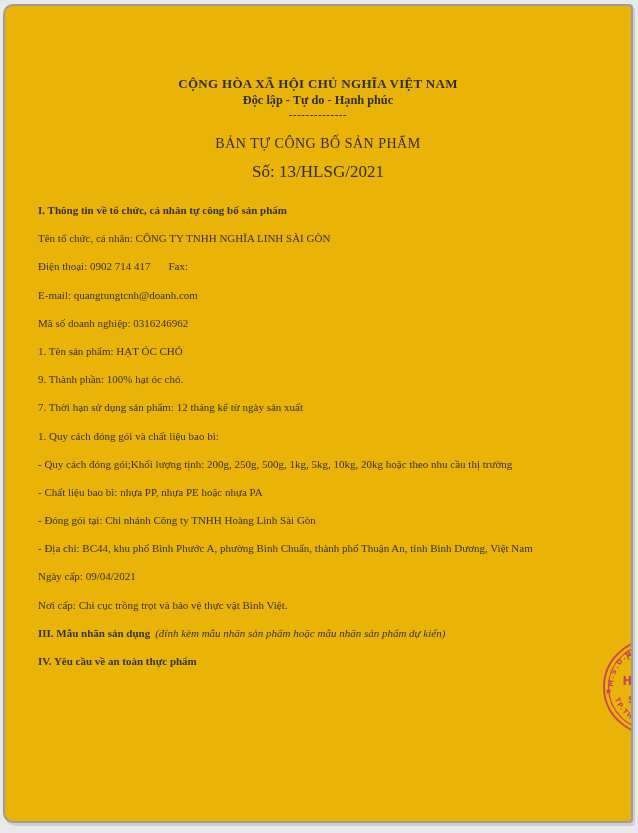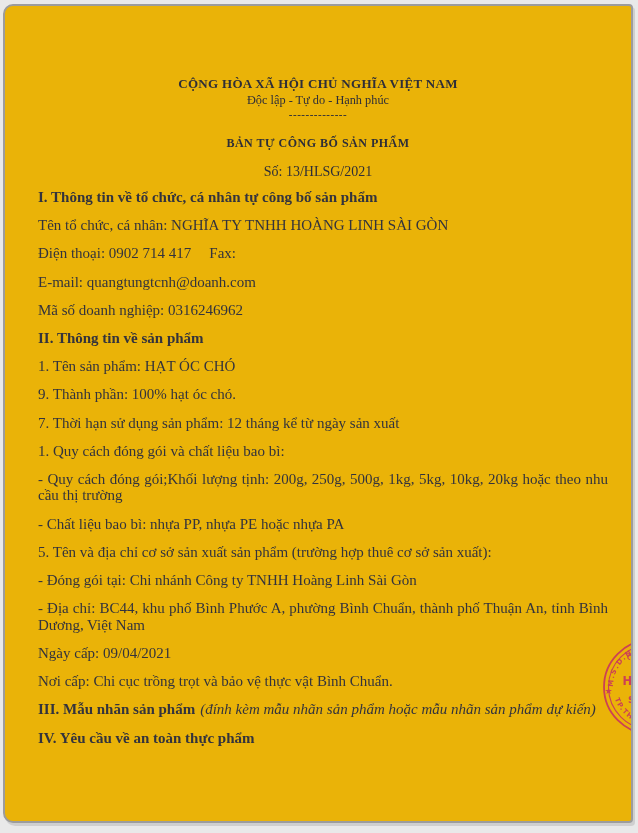--- a/index.html
+++ b/index.html
@@ -12,27 +12,27 @@
     position:absolute;left:3px;top:4px;width:630px;height:819px;
     box-sizing:border-box;
     background:#eab308;
     border:2px solid #9c9c9c;
     border-radius:10px 4px 4px 10px;
     overflow:hidden;
     box-shadow:2px 3px 0 rgba(160,160,160,.35);
   }
   .header{position:absolute;top:70px;left:0;width:100%;text-align:center;color:#2e2e38;}
   .nat1{font-size:13px;font-weight:bold;letter-spacing:.3px;line-height:16px;}
-  .nat2{font-size:12.3px;font-weight:normal;line-height:15px;margin-top:1px;}
+  .nat2{font-size:12.3px;font-weight:bold;line-height:15px;margin-top:1px;}
   .divider{font-size:11px;font-weight:bold;letter-spacing:.5px;line-height:9px;margin-top:2px;}
-  .doc-title{font-size:12px;font-weight:bold;letter-spacing:.5px;line-height:17px;margin-top:16px;}
-  .doc-number{font-size:14px;line-height:15px;margin-top:12px;}
+  .doc-title{font-size:14px;font-weight:normal;letter-spacing:.5px;line-height:17px;margin-top:16px;}
+  .doc-number{font-size:17px;line-height:15px;margin-top:12px;}
   .bodytext{
-    position:absolute;top:183px;left:33px;width:570px;
-    font-size:15px;color:#33333d;
+    position:absolute;top:196px;left:33px;width:570px;
+    font-size:11px;color:#33333d;
   }
   .bodytext p{
     margin:0 0 11.6px 0;
     line-height:16.6px;
     text-align:justify;
   }
   .b{font-weight:bold;}
   .i{font-style:italic;}
   .fax{margin-left:18px;}
   .note{margin-left:5px;font-weight:normal;}
@@ -46,39 +46,37 @@
   <div class="header">
     <div class="nat1">CỘNG HÒA XÃ HỘI CHỦ NGHĨA VIỆT NAM</div>
     <div class="nat2">Độc lập - Tự do - Hạnh phúc</div>
     <div class="divider">--------------</div>
     <div class="doc-title">BẢN TỰ CÔNG BỐ SẢN PHẨM</div>
     <div class="doc-number">Số: 13/HLSG/2021</div>
   </div>
 
   <div class="bodytext">
     <p class="b">I. Thông tin về tổ chức, cá nhân tự công bố sản phẩm</p>
-    <p>Tên tổ chức, cá nhân: NGHĨA TY TNHH HOÀNG LINH SÀI GÒN</p>
+    <p>Tên tổ chức, cá nhân: CÔNG TY TNHH NGHĨA LINH SÀI GÒN</p>
     <p><span>Điện thoại: 0902 714 417</span><span class="fax">Fax:</span></p>
     <p>E-mail: quangtungtcnh@doanh.com</p>
     <p>Mã số doanh nghiệp: 0316246962</p>
 
-    <p class="b">II. Thông tin về sản phẩm</p>
     <p>1. Tên sản phẩm: HẠT ÓC CHÓ</p>
     <p>9. Thành phần: 100% hạt óc chó.</p>
     <p>7. Thời hạn sử dụng sản phẩm: 12 tháng kể từ ngày sản xuất</p>
     <p>1. Quy cách đóng gói và chất liệu bao bì:</p>
     <p>- Quy cách đóng gói;Khối lượng tịnh: 200g, 250g, 500g, 1kg, 5kg, 10kg, 20kg hoặc theo nhu cầu thị trường</p>
     <p>- Chất liệu bao bì: nhựa PP, nhựa PE hoặc nhựa PA</p>
-    <p>5. Tên và địa chỉ cơ sở sản xuất sản phẩm (trường hợp thuê cơ sở sản xuất):</p>
     <p>- Đóng gói tại: Chi nhánh Công ty TNHH Hoàng Linh Sài Gòn</p>
     <p>- Địa chỉ: BC44, khu phố Bình Phước A, phường Bình Chuẩn, thành phố Thuận An, tỉnh Bình Dương, Việt Nam</p>
     <p>Ngày cấp: 09/04/2021</p>
-    <p>Nơi cấp: Chi cục trồng trọt và bảo vệ thực vật Bình Chuẩn.</p>
+    <p>Nơi cấp: Chi cục trồng trọt và bảo vệ thực vật Bình Việt.</p>
 
-    <p><span class="b">III. Mẫu nhãn sản phẩm</span><span class="i note">(đính kèm mẫu nhãn sản phẩm hoặc mẫu nhãn sản phẩm dự kiến)</span></p>
+    <p><span class="b">III. Mẫu nhãn sản dụng</span><span class="i note">(đính kèm mẫu nhãn sản phẩm hoặc mẫu nhãn sản phẩm dự kiến)</span></p>
     <p class="b">IV. Yêu cầu về an toàn thực phẩm</p>
   </div>
 
   <svg class="stamp-svg" width="46" height="122" viewBox="590 615 46 122" font-family="DejaVu Sans, sans-serif">
     <defs>
       <path id="arcLeft" d="M 613 681 A 38 38 0 0 1 665.8 646"></path>
       <path id="arcBottom" d="M 614.9 692.7 A 38 38 0 0 0 687.1 692.7"></path>
     </defs>
     <g fill="none" stroke="#cc4155">
       <circle cx="651" cy="681" r="47" stroke-width="1.8"></circle>

